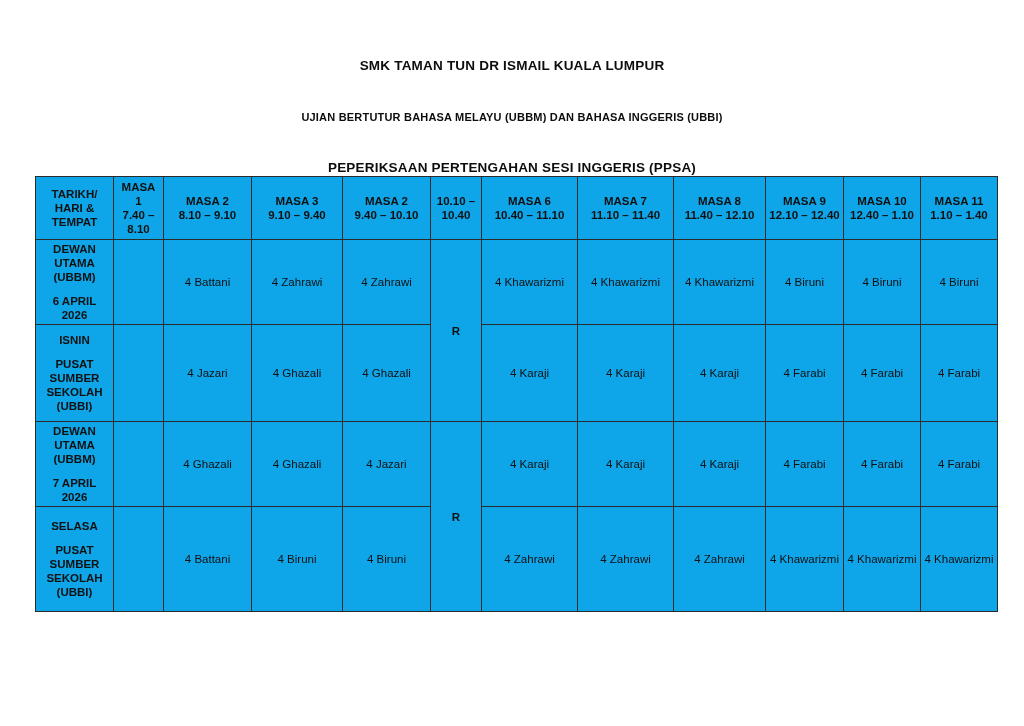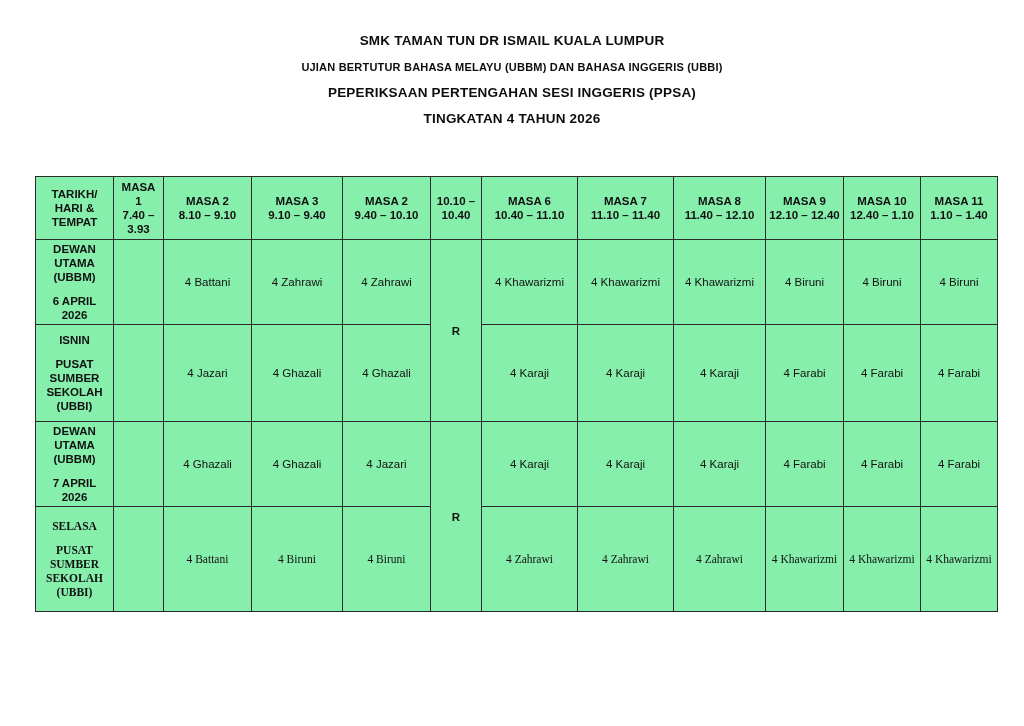--- a/index.html
+++ b/index.html
@@ -24,35 +24,36 @@
     width: 1024px;
     text-align: center;
   }
   .heading-line {
     font-weight: bold;
     font-size: 13.5px;
     letter-spacing: 0.2px;
     line-height: 26px;
     color: #0d0d0d;
     white-space: nowrap;
+    margin-top: 25px;
   }
   .heading-line.l3 { font-size: 11px; }
 
   
   .table-wrap {
     position: absolute;
     left: 35px;
     top: 176px;
     width: 962px;
   }
   table.sched {
     border-collapse: collapse;
     table-layout: fixed;
     width: 962px;
-    background: #86efac;
+    background: #0ea5e9;
     padding-left: 24px;
   }
   table.sched td, table.sched th {
     border: 1px solid #2b2b2b;
     padding: 2px 3px;
     vertical-align: middle;
     text-align: center;
     font-size: 11.5px;
     color: #111;
     line-height: 14px;
@@ -88,21 +89,21 @@
   td.subject.wrap { white-space: normal; line-height: 15px; }
   td.rehat {
     font-weight: bold;
     font-size: 12px;
   }
   td.blank { }
 
   tr.r1 td { height: 78px; }
   tr.r2 td { height: 92px; margin-top: 8px; }
   tr.r3 td { height: 78px; }
-  tr.r4 td { height: 100px; font-family: Liberation Serif, serif; }
+  tr.r4 td { height: 100px; }
 
   
   col.c-day   { width: 78px;  }
   col.c-m1    { width: 50px;  }
   col.c-m2    { width: 88px;  }
   col.c-m3    { width: 91px;  }
   col.c-m4    { width: 88px;  }
   col.c-reh   { width: 51px;  }
   col.c-m6    { width: 96px;  }
   col.c-m7    { width: 96px;  }
@@ -135,21 +136,21 @@
     <col class="c-m8">
         <col class="c-m9">
         <col class="c-m10">
         <col class="c-m11">
   </colgroup>
   <thead>
     <tr>
       <th class="h-tarikh">TARIKH/ HARI &amp; TEMPAT</th>
       <th class="h-masa1">
         <div>MASA 1</div>
-        <div>7.40 –3.93</div>
+        <div>7.40 –8.10</div>
       </th>
       <th>
         <div>MASA 2</div>
         <div>8.10 – 9.10</div>
       </th>
       <th>
         <div>MASA 3</div>
         <div>9.10 – 9.40</div>
       </th>
       <th>

